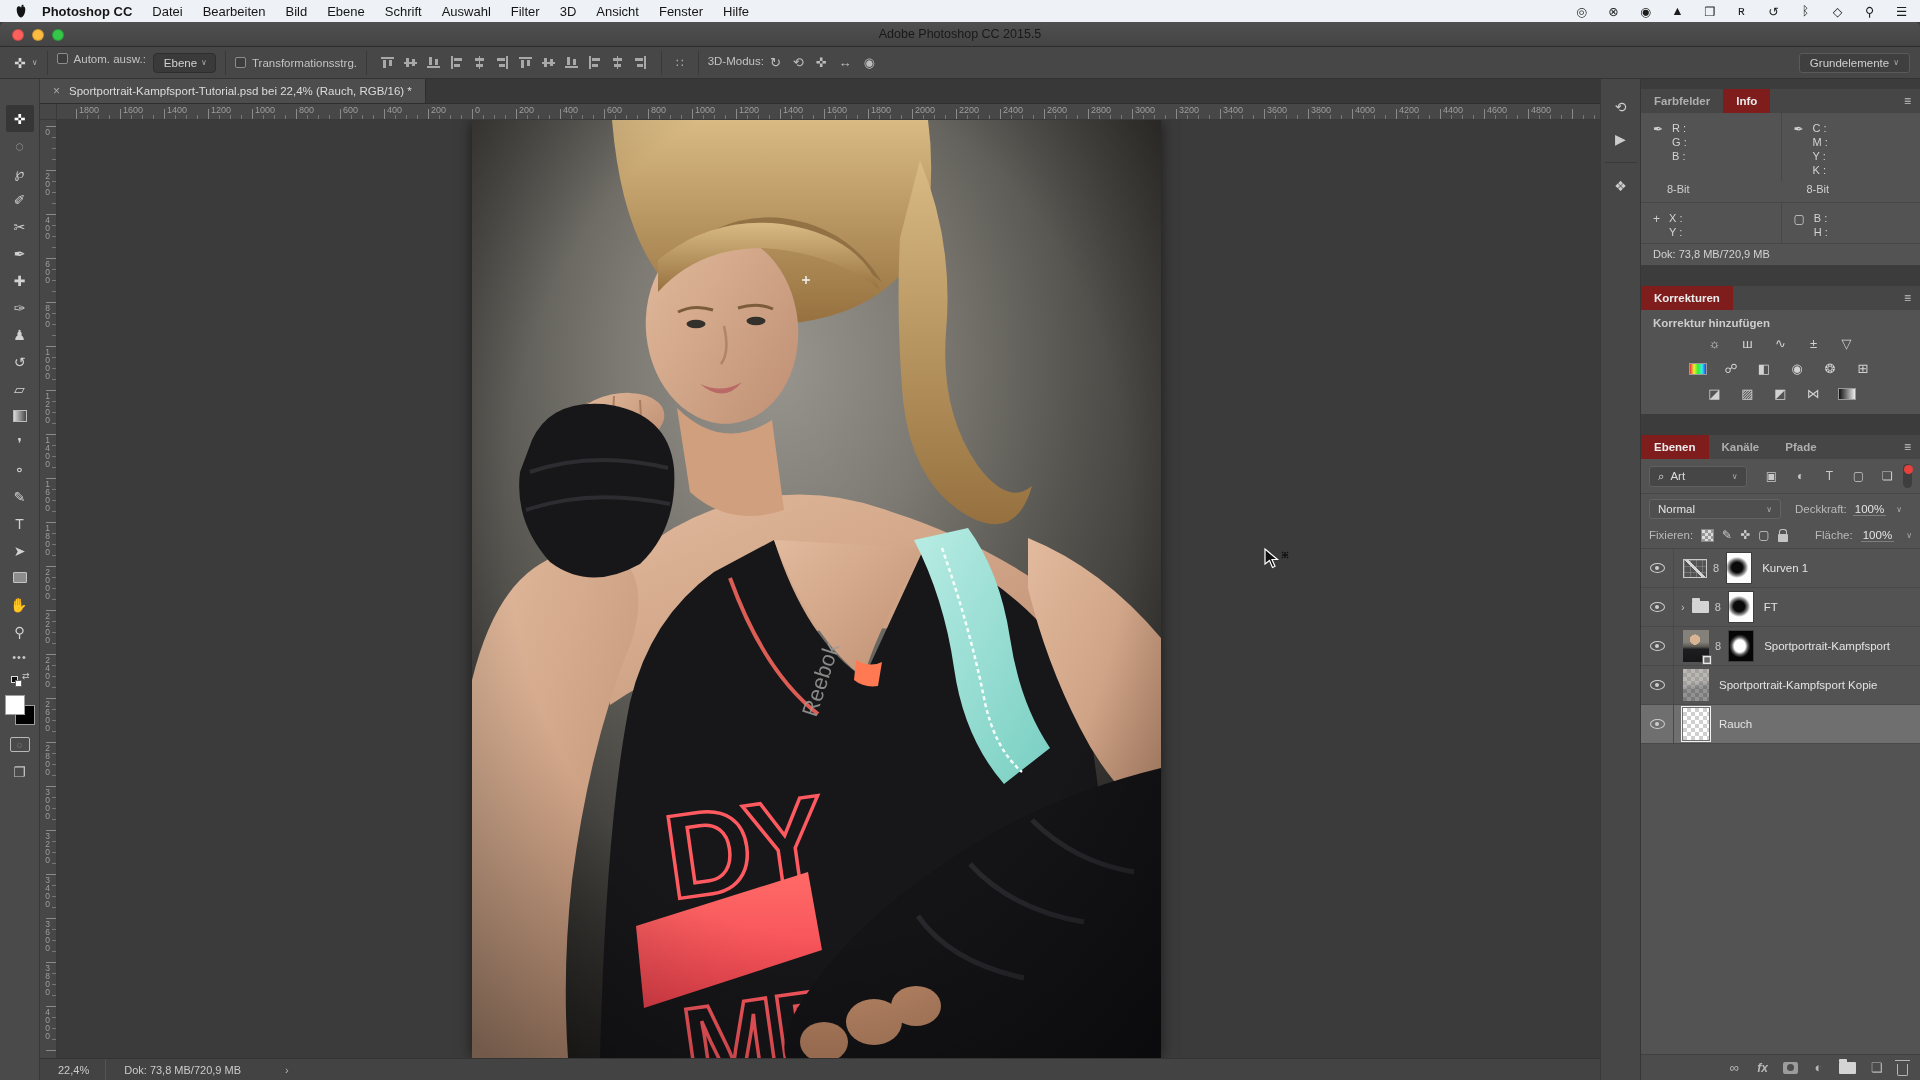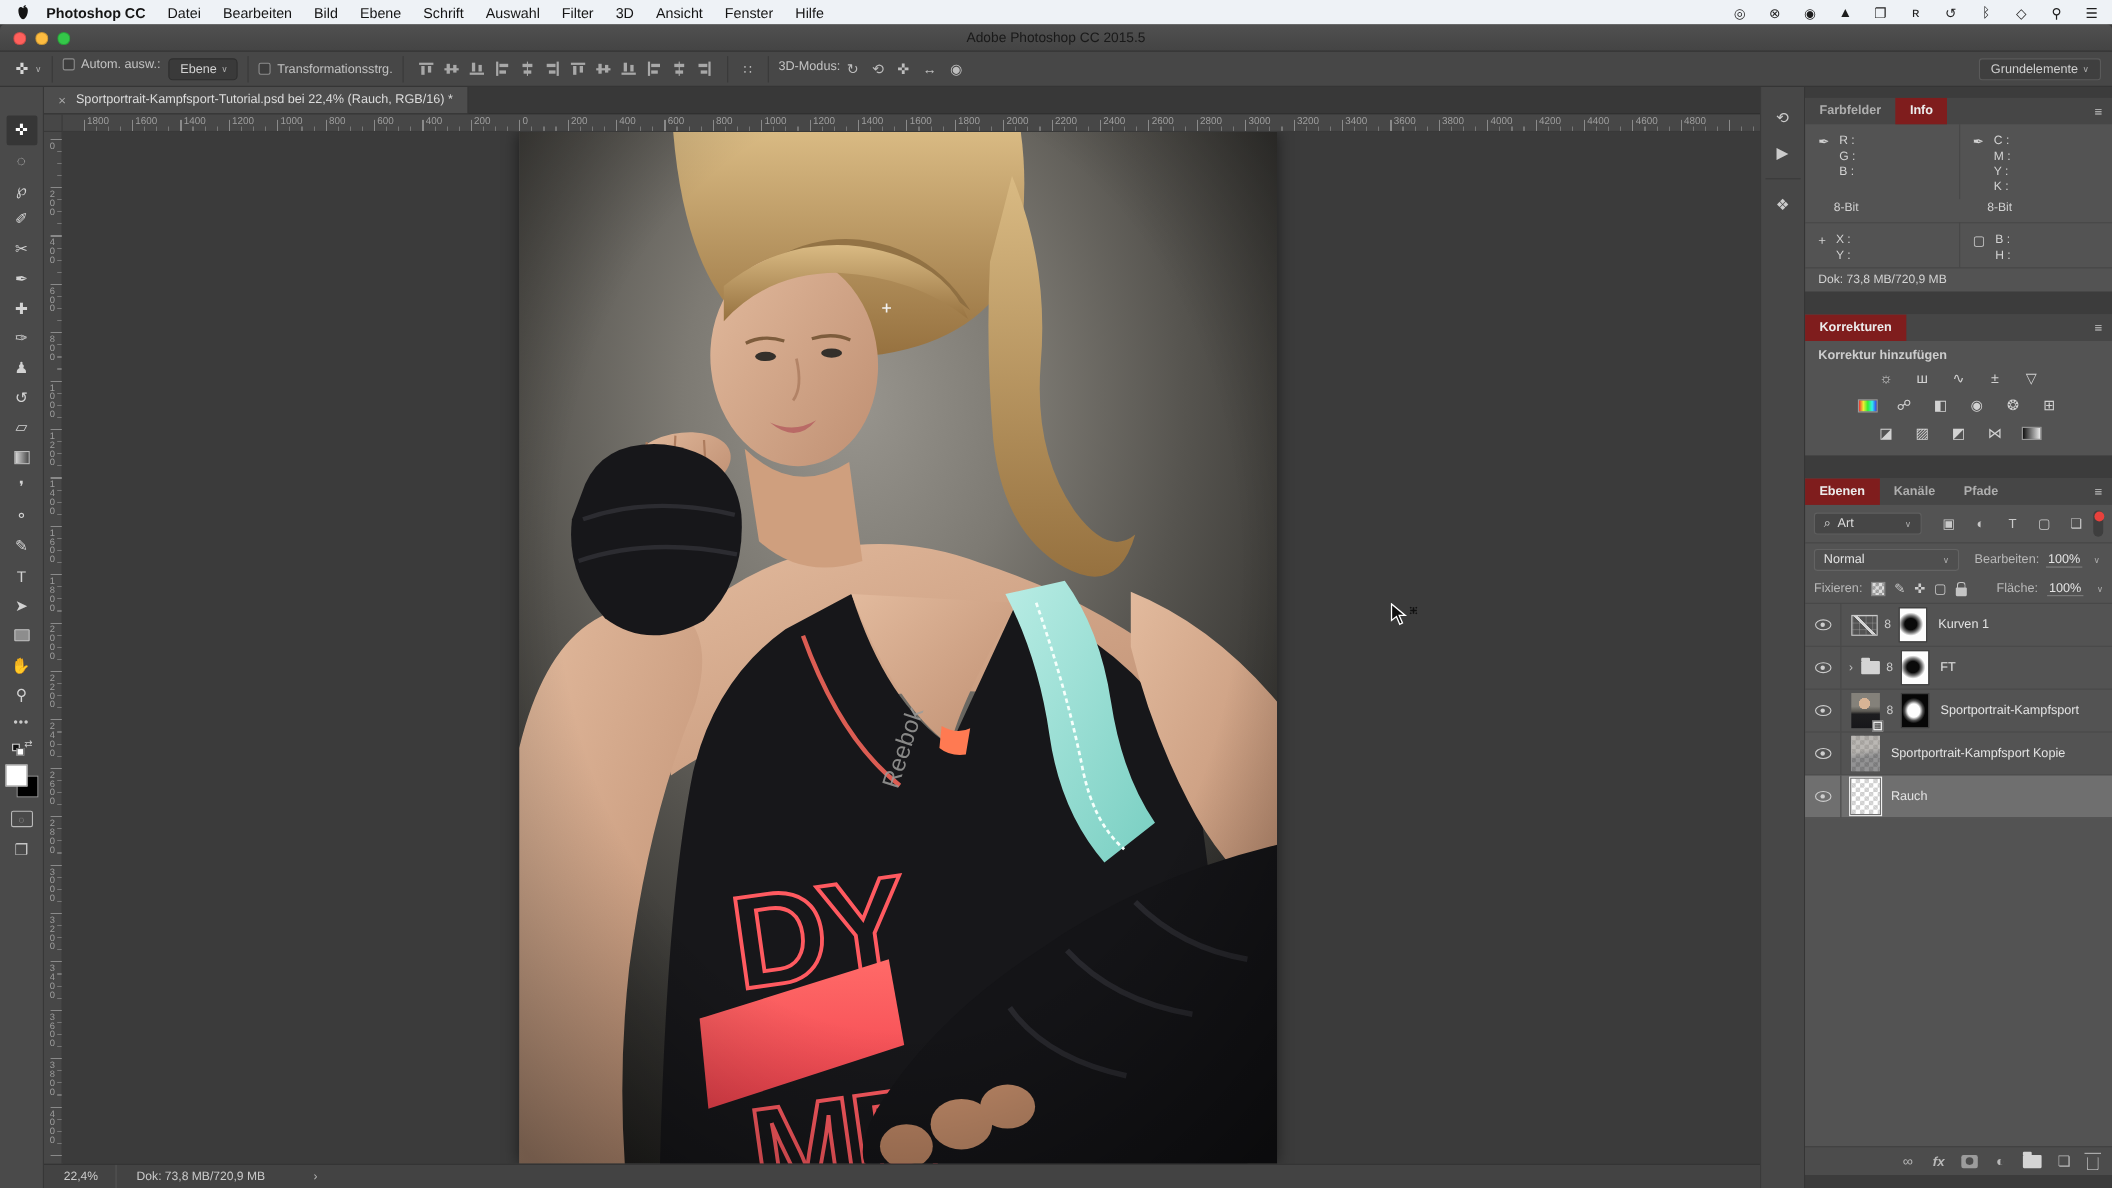--- a/index.html
+++ b/index.html
@@ -74,21 +74,21 @@
   .sb-chev{color:#b5b5b5;padding-left:26px}
 
   
   .dock{position:absolute;left:1600px;top:79px;bottom:0;width:41px;background:#474747;border-left:1px solid #3a3a3a;border-right:1px solid #353535;display:flex;flex-direction:column;align-items:center;padding-top:12px;z-index:30}
   .dock-btn{width:30px;height:32px;display:flex;align-items:center;justify-content:center;color:#cccccc;font-size:14px}
   .dock-sep{width:32px;height:1px;background:#3a3a3a;margin:7px 0}
 
   
   .panels{position:absolute;left:1641px;top:79px;right:0;bottom:0;background:#3c3c3c;display:flex;flex-direction:column;padding-top:10px;z-index:30}
   .pgroup{background:#535353;margin-bottom:21px;flex:none}
-  .pgroup.grow{flex:1;margin-bottom:12px;display:flex;flex-direction:column}
+  .pgroup.grow{flex:1;margin-bottom:0;display:flex;flex-direction:column}
   .ptabs{height:24px;background:#464646;display:flex;align-items:stretch}
   .ptab{padding:0 13px;font-size:11.5px;font-weight:bold;color:#aeaeae;display:flex;align-items:center}
   .ptab.active{background:#7f1d1d;color:#ececec}
   .pmenu{margin-left:auto;color:#c6c6c6;padding:0 9px;display:flex;align-items:center;font-size:12px}
 
   
   .info-grid{display:grid;grid-template-columns:1fr 1fr;font-size:11px;color:#d3d3d3}
   .info-cell{padding:8px 10px 4px 12px;display:flex;gap:9px}
   .info-cell.bl{border-left:1px solid #474747}
   .info-ico{color:#d0d0d0;font-size:12px;padding-top:1px}
@@ -693,21 +693,21 @@
           <span class="fico">▢</span>
           <span class="fico">❏</span>
         </span>
       <span class="ftoggle"></span>
     </div>
     <div class="lblend">
       <span class="blend-dd">
         <span>Normal</span>
         <span class="caret">∨</span>
       </span>
-      <span class="opac-lab">Bearbeiten:</span>
+      <span class="opac-lab">Deckkraft:</span>
       <span class="val">100%</span>
       <span class="caret">∨</span>
     </div>
     <div class="lfix">
       <span>Fixieren:</span>
       <span class="checker-mini"></span>
       <span class="fix-ico">✎</span>
       <span class="fix-ico">✜</span>
       <span class="fix-ico">▢</span>
       <span class="lock"></span>

